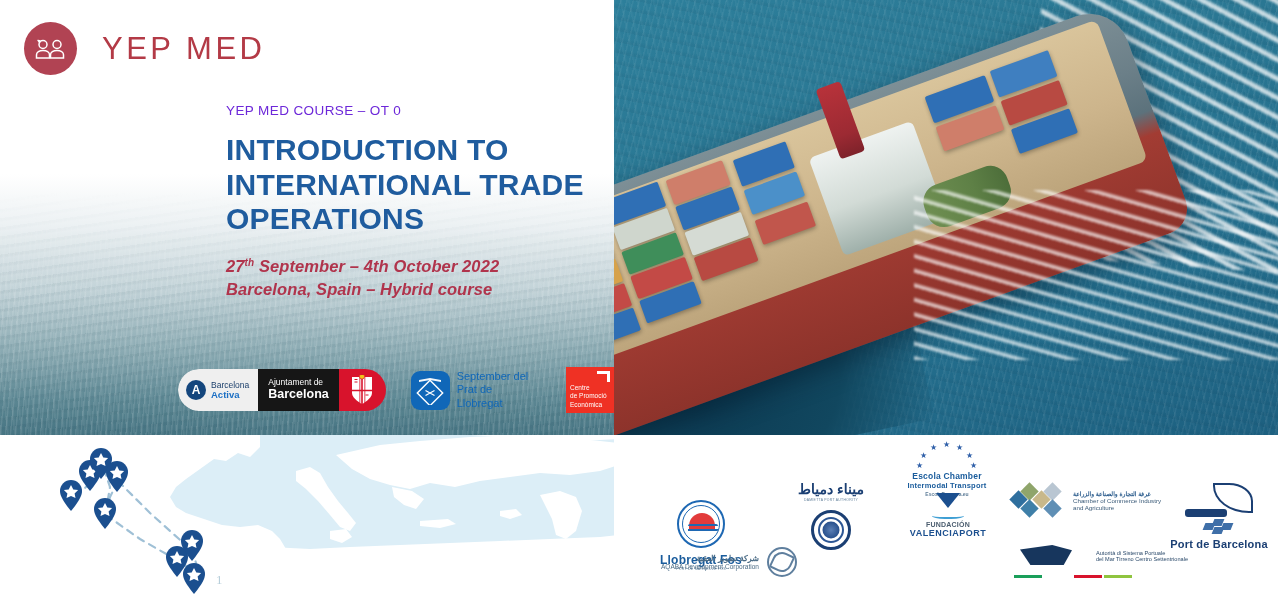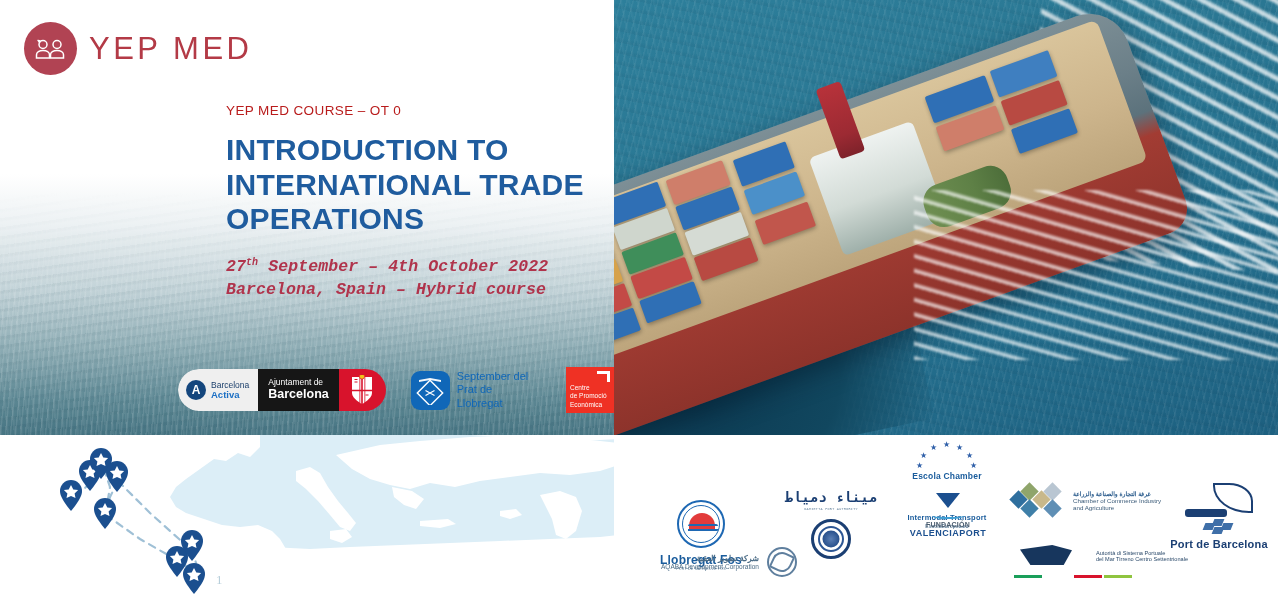--- a/index.html
+++ b/index.html
@@ -32,44 +32,44 @@
     position: absolute; left: 0; bottom: 0; width: 100%; height: 56%;
     background:
       repeating-linear-gradient(96deg, rgba(255,255,255,0.10) 0px, rgba(255,255,255,0.10) 1px, rgba(0,0,0,0) 2px, rgba(0,0,0,0) 5px),
       repeating-linear-gradient(84deg, rgba(255,255,255,0.07) 0px, rgba(255,255,255,0.07) 1px, rgba(0,0,0,0) 3px, rgba(0,0,0,0) 7px),
       repeating-linear-gradient(172deg, rgba(20,60,75,0.06) 0px, rgba(20,60,75,0.06) 2px, rgba(0,0,0,0) 4px, rgba(0,0,0,0) 9px);
     mask-image: linear-gradient(to bottom, rgba(0,0,0,0) 0%, rgba(0,0,0,1) 45%, rgba(0,0,0,1) 100%);
     -webkit-mask-image: linear-gradient(to bottom, rgba(0,0,0,0) 0%, rgba(0,0,0,1) 45%, rgba(0,0,0,1) 100%);
   }
 
   
-  .brand { position: absolute; left: 24px; top: 22px; display: flex; align-items: center; gap: 12px; }
+  .brand { position: absolute; left: 24px; top: 22px; display: flex; align-items: center; gap: 25px; }
   .brand-mark {
     width: 53px; height: 53px; border-radius: 50%;
     background: #b14353; display: flex; align-items: center; justify-content: center;
   }
   .brand-name {
     font-size: 31px; letter-spacing: 3.5px; color: #b33a46; font-weight: 400;
     white-space: nowrap;
   }
 
   
   .title-block { position: absolute; left: 226px; top: 103px; width: 370px; }
   .eyebrow {
-    font-size: 13.5px; color: #b91c1c; letter-spacing: 0.4px;
+    font-size: 13.5px; color: #6d28d9; letter-spacing: 0.4px;
     margin-bottom: 15px; white-space: nowrap;
   }
   .main-title {
     font-size: 30px; font-weight: bold; line-height: 1.15;
     color: #1f5c9e; letter-spacing: 0.2px; text-transform: uppercase;
     margin-bottom: 18px;
   }
   .subtitle {
     font-size: 16.5px; font-style: italic; font-weight: bold;
-    color: #b0344c; line-height: 1.45; letter-spacing: 0.1px; font-family: Liberation Mono, monospace;
+    color: #b0344c; line-height: 1.45; letter-spacing: 0.1px;
   }
   .subtitle sup { font-size: 10px; vertical-align: super; }
 
   
   .sponsor-bar {
     position: absolute; left: 178px; top: 367px; display: flex; align-items: center; gap: 25px;
   }
   .lg-bcn-pill {
     display: flex; align-items: center; height: 42px; border-radius: 21px; overflow: hidden;
     box-shadow: 0 0 0 0 rgba(0,0,0,0);
@@ -517,42 +517,42 @@
         <div class="inner">
           <div class="moon"></div>
           <div class="star">★</div>
           <div class="waves"></div>
         </div>
       </div>
       <div class="plabel" style="font-size:12px; margin-top:5px;">Llobregat Fos</div>
       <div class="pmicro" style="font-size:3.6px; letter-spacing:0.2px;">PORT DE MARSEILLE FOS</div>
     </div>
 
-    <div class="plogo" style="left:152px; top:54px; width:130px;font-family:Liberation Mono, monospace;">
+    <div class="plogo" style="left:152px; top:46px; width:130px;">
       <div style="font-size:14px; color:#1b3f73; font-weight:bold; letter-spacing:1.5px;">ميناء دمياط</div>
       <div class="pmicro" style="font-size:3.4px; letter-spacing:0.3px; margin-top:1px;">DAMIETTA PORT AUTHORITY</div>
       <div style="margin-top:8px;">
         <div class="dm-seal">
           <div class="core"></div>
         </div>
       </div>
     </div>
 
     <div class="plogo" style="left:268px; top:6px; width:130px;">
       <div class="ee-stars">
         <i style="left:31px; top:0px;">★</i>
         <i style="left:18px; top:3px;">★</i>
         <i style="left:44px; top:3px;">★</i>
         <i style="left:8px;  top:11px;">★</i>
         <i style="left:54px; top:11px;">★</i>
         <i style="left:4px;  top:21px;">★</i>
         <i style="left:58px; top:21px;">★</i>
       </div>
       <div class="plabel" style="font-size:8.5px;">Escola Chamber</div>
-      <div class="plabel" style="font-size:7.5px;margin-top:32px;">Intermodal Transport</div>
+      <div class="plabel" style="font-size:7.5px;">Intermodal Transport</div>
       <div class="pmicro" style="font-size:5px; font-weight:bold; margin-top:1px;">EscolaEuropea.eu</div>
     </div>
 
     <div class="plogo" style="left:20px; top:112px; width:190px; display:flex; align-items:center; gap:8px; justify-content:center;">
       <div style="text-align:right;">
         <div style="font-size:8px; color:#4a6b85; font-weight:bold;">شركة تطوير العقبة</div>
         <div style="font-size:6.5px; color:#4a6b85;">AQABA Development Corporation</div>
       </div>
       <div class="aq-mark"></div>
     </div>

